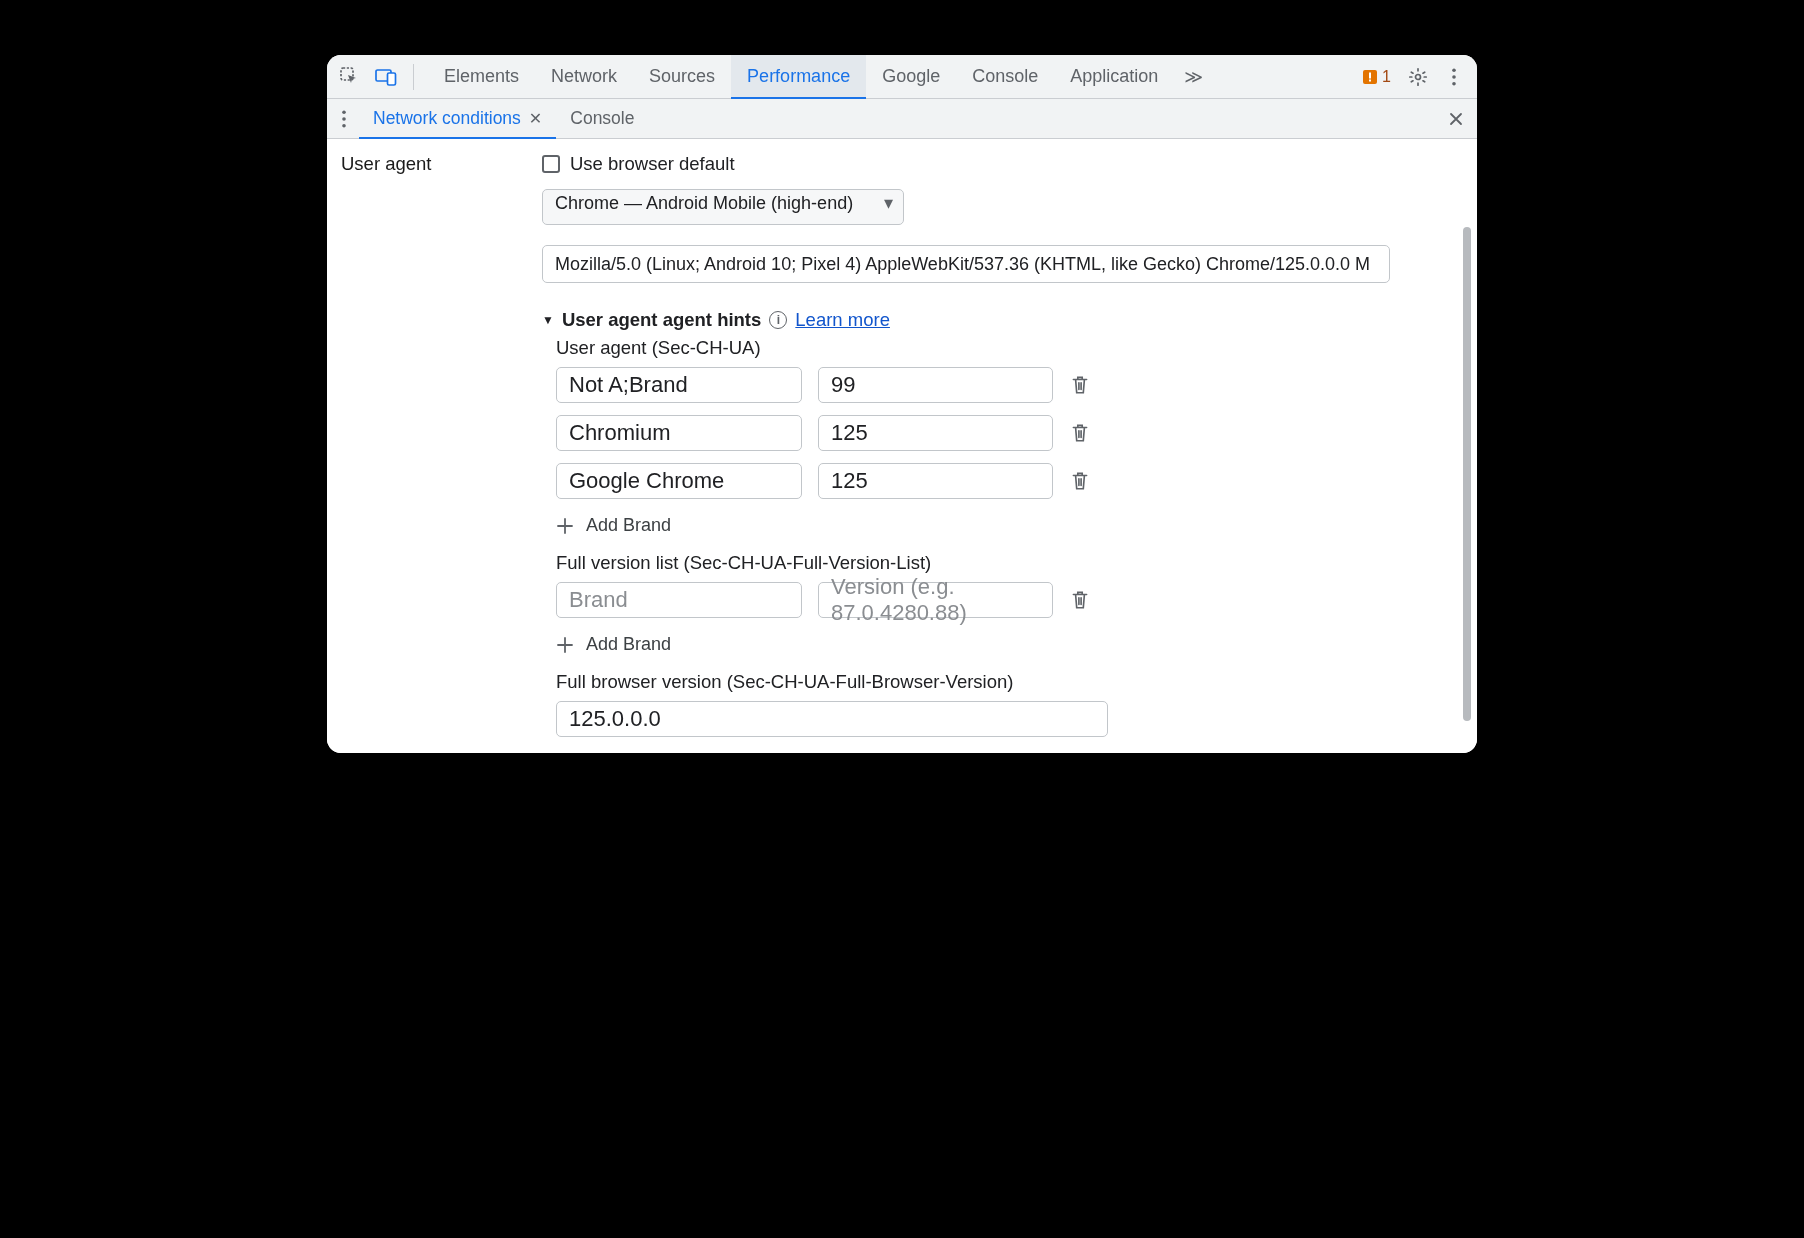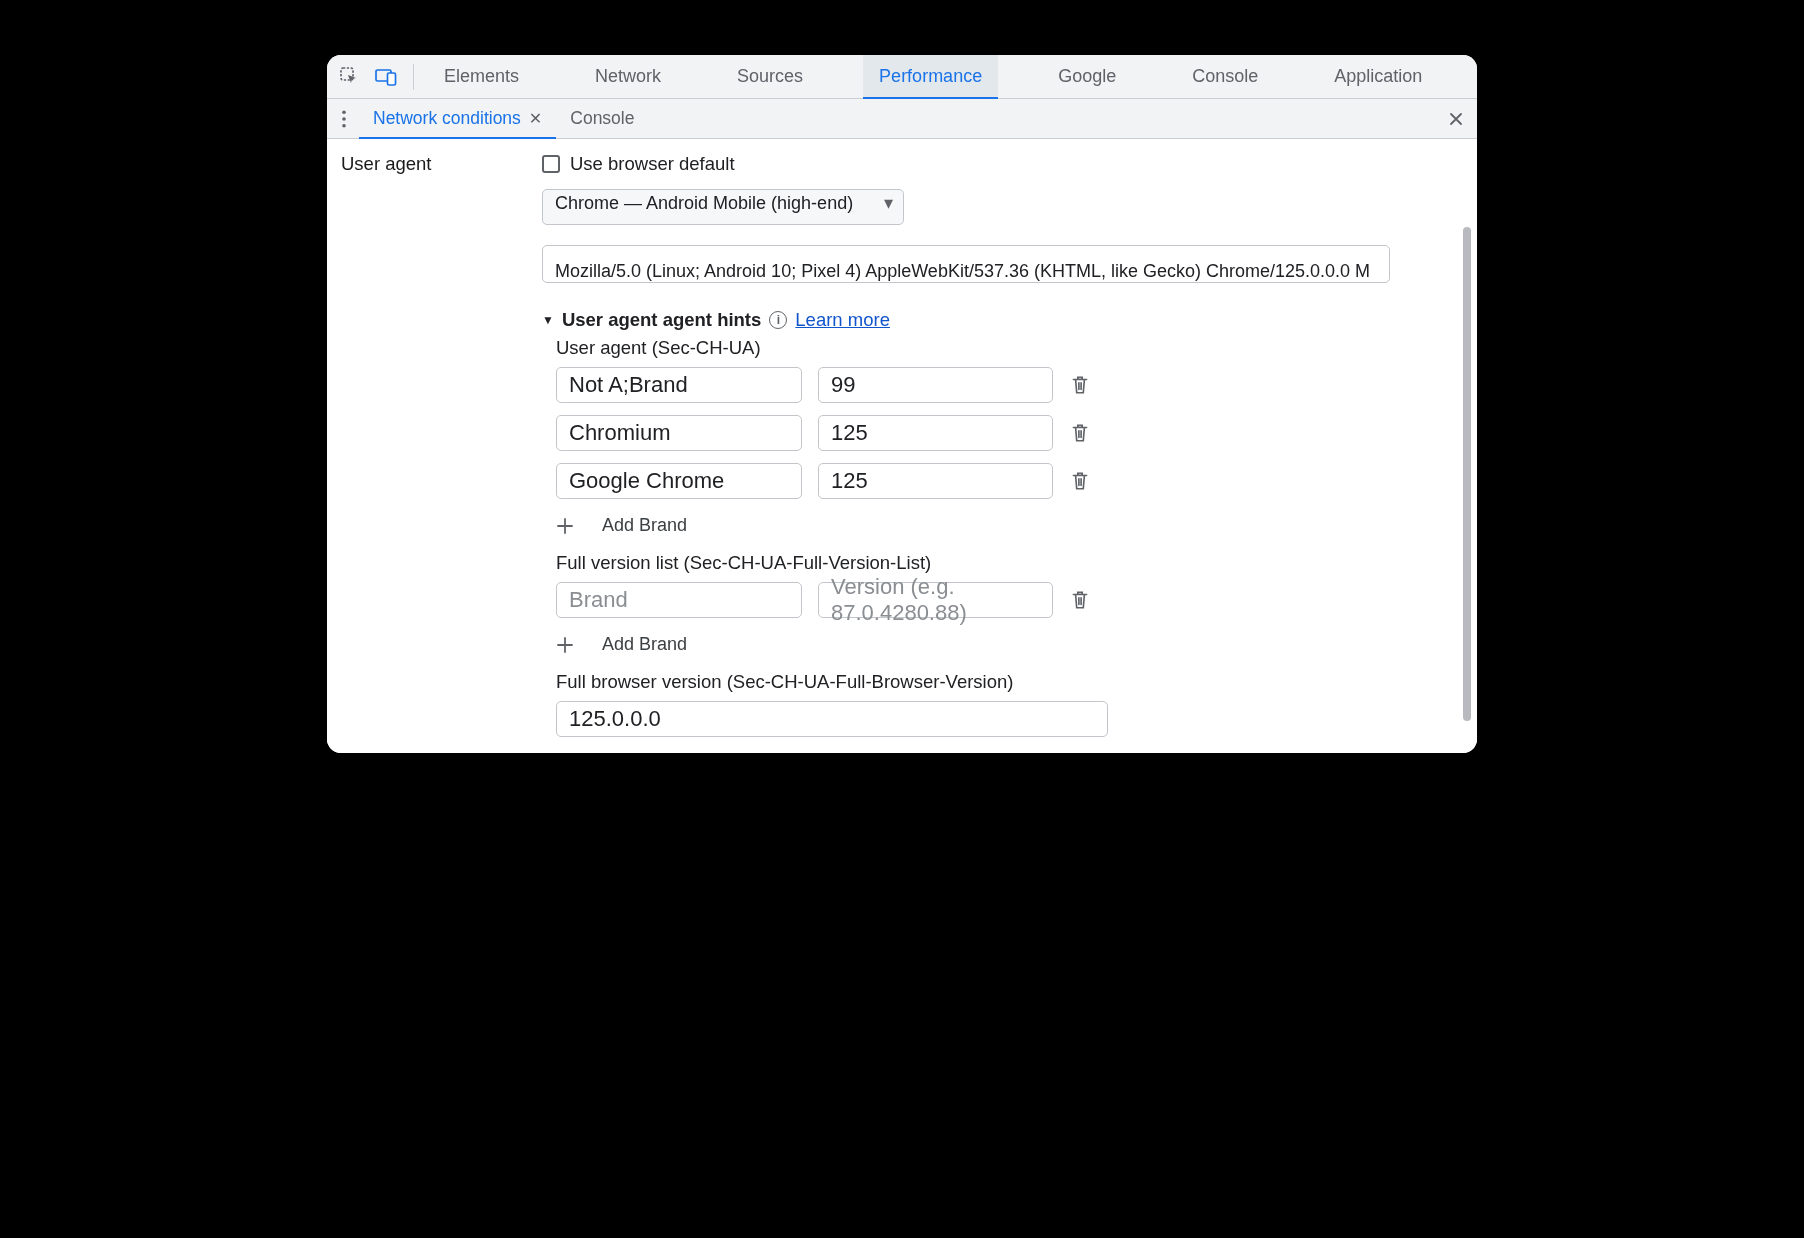--- a/index.html
+++ b/index.html
@@ -46,21 +46,21 @@
     height: 44px;
     background: #f1f3f4;
     border-bottom: 1px solid #cacdd1;
     display:flex; align-items:stretch;
   }
   .tabbar .left-icons{ display:flex; align-items:center; padding:0 8px; gap:6px;}
   .ico-btn{
     width:30px;height:30px;display:flex;align-items:center;justify-content:center;
     border-radius:4px;
   }
-  .tabs { display:flex; align-items:stretch; flex:1;gap:44px;}
+  .tabs { display:flex; align-items:stretch; flex:1;}
   .tab{
     padding:0 16px; display:flex;align-items:center;
     color:#5f6368; font-size:18px; position:relative;
   }
   .tab.active{
     background:#e3e8ed; color:#1a73e8;
   }
   .tab.active::after{
     content:""; position:absolute; left:0; right:0; bottom:-1px; height:2px;
     background:#1a73e8;
@@ -91,36 +91,36 @@
   .chk-row{display:flex;align-items:center;gap:10px;margin:6px 0 14px 0;}
   .checkbox{ width:18px;height:18px;border:2px solid #5f6368;border-radius:3px;}
   .select{
     display:inline-flex;align-items:center;justify-content:space-between;
     height:36px;border:1px solid #c2c6ca;border-radius:5px;background:#f6f7f8;
     padding:0 10px 8px 12px;font-size:18px;min-width:362px;
   }
   .select .caret{color:#5f6368;}
   .ua-input{
     width:848px;height:38px;border:1px solid #c2c6ca;border-radius:5px;margin-top:20px;
-    padding:0 12px;font-size:18px;overflow:hidden;white-space:nowrap;display:flex;align-items:flex-end;
+    padding:0 12px;font-size:18px;overflow:hidden;white-space:nowrap;display:flex;align-items:center;
   }
   .section-hdr{display:flex;align-items:center;gap:8px;margin-top:26px;font-size:18.5px;}
   .disclose{font-size:12px;}
   .section-hdr .title-txt{font-weight:700;}
   .info-ico{width:18px;height:18px;border:1.5px solid #5f6368;border-radius:50%;display:flex;align-items:center;justify-content:center;font-size:12px;color:#5f6368;font-weight:600;}
   .learn{color:#1155cc;text-decoration:underline;}
   .subhdr{margin:6px 0 8px 14px;font-size:18.5px;}
   .brand-rows{margin-left:14px;display:flex;flex-direction:column;gap:12px;}
   .brand-row{display:flex;align-items:center;gap:16px;}
   .txt{height:36px;border:1px solid #c2c6ca;border-radius:5px;padding:0 12px;font-size:22px;background:#fff;display:flex;align-items:center;}
   .txt.placeholder{color:#8a8d91;}
   .brand-name{width:246px;}
   .brand-ver{width:235px;}
   .trash{width:22px;height:22px;}
-  .addrow{display:flex;align-items:center;gap:28px;margin:16px 0 6px 14px;color:#3c4043;font-size:18px;}
+  .addrow{display:flex;align-items:center;gap:12px;margin:16px 0 6px 14px;color:#3c4043;font-size:18px;}
   .plus{width:18px;height:18px;}
   .label{margin:16px 0 8px 14px;font-size:18.5px;}
   .wide{width:552px;margin-left:14px;}
   
   .scroll-ind{
     position:absolute; top:88px; right:6px; width:8px; height:494px;
     background:#b7babe; border-radius:6px;
   }
 </style>
 </head>

